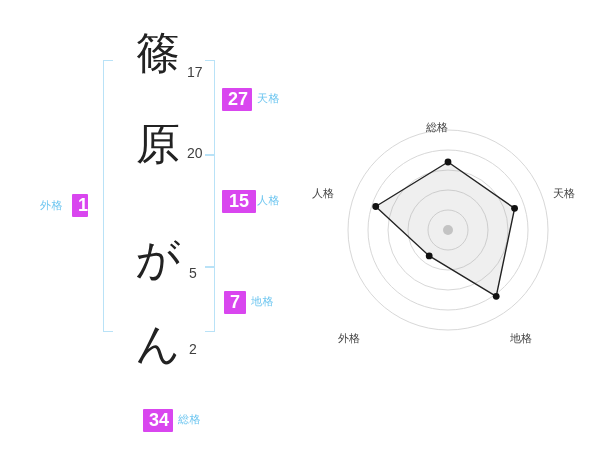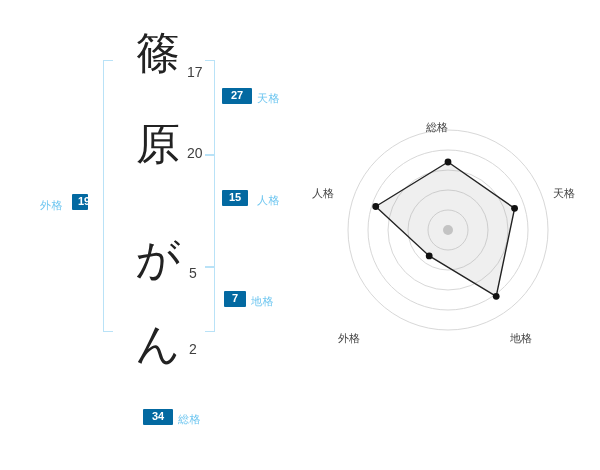--- a/index.html
+++ b/index.html
@@ -38,23 +38,23 @@
     width: 56px;
   }
   .stroke-num {
     position: absolute;
     font-family: "Liberation Sans", sans-serif;
     font-size: 14px;
     color: #404040;
   }
   .badge {
     position: absolute;
-    background: #0369a1;
+    background: #d946ef;
     color: #ffffff;
-    font-size: 11px;
+    font-size: 18px;
     font-weight: bold;
     padding: 2px 6px 3px 6px;
     line-height: 1;
     border-radius: 1px;
     text-align: center;
     box-sizing: border-box;
   }
   .badge-label {
     position: absolute;
     color: #6ec6f0;
@@ -120,21 +120,21 @@
 
     <div class="kanji" style="left:130px; top:238px;">が</div>
     <div class="stroke-num" style="left:189px; top:265px;">5</div>
 
     <div class="kanji" style="left:130px; top:323px;">ん</div>
     <div class="stroke-num" style="left:189px; top:341px;">2</div>
 
     <div class="badge" style="left:222px; top:88px; width:30px;">27</div>
     <div class="badge-label" style="left:257px; top:93px;">天格</div>
 
-    <div class="badge" style="left:222px; top:190px; width:26px;">15</div>
+    <div class="badge" style="left:222px; top:190px; width:34px;">15</div>
     <div class="badge-label" style="left:257px; top:195px;">人格</div>
 
     <div class="badge" style="left:224px; top:291px; width:22px;">7</div>
     <div class="badge-label" style="left:251px; top:296px;">地格</div>
 
     <div class="badge-label" style="left:40px; top:200px;">外格</div>
     <div class="badge" style="left:72px; top:194px; width:16px;">19</div>
 
     <div class="badge" style="left:143px; top:409px; width:30px;text-align:center;">34</div>
     <div class="badge-label" style="left:178px; top:414px;">総格</div>

